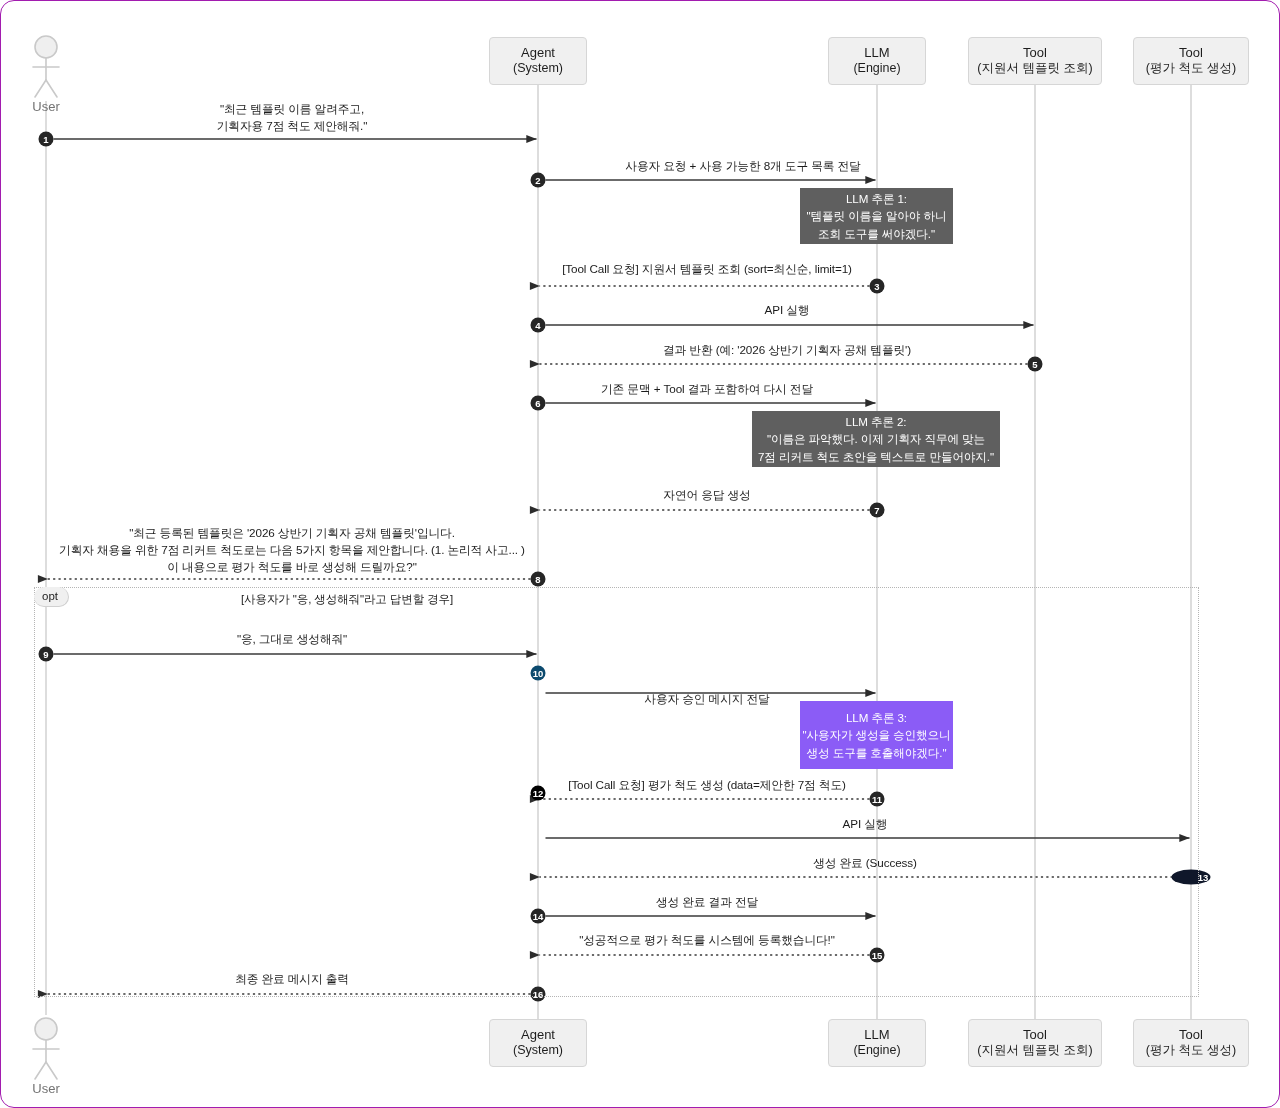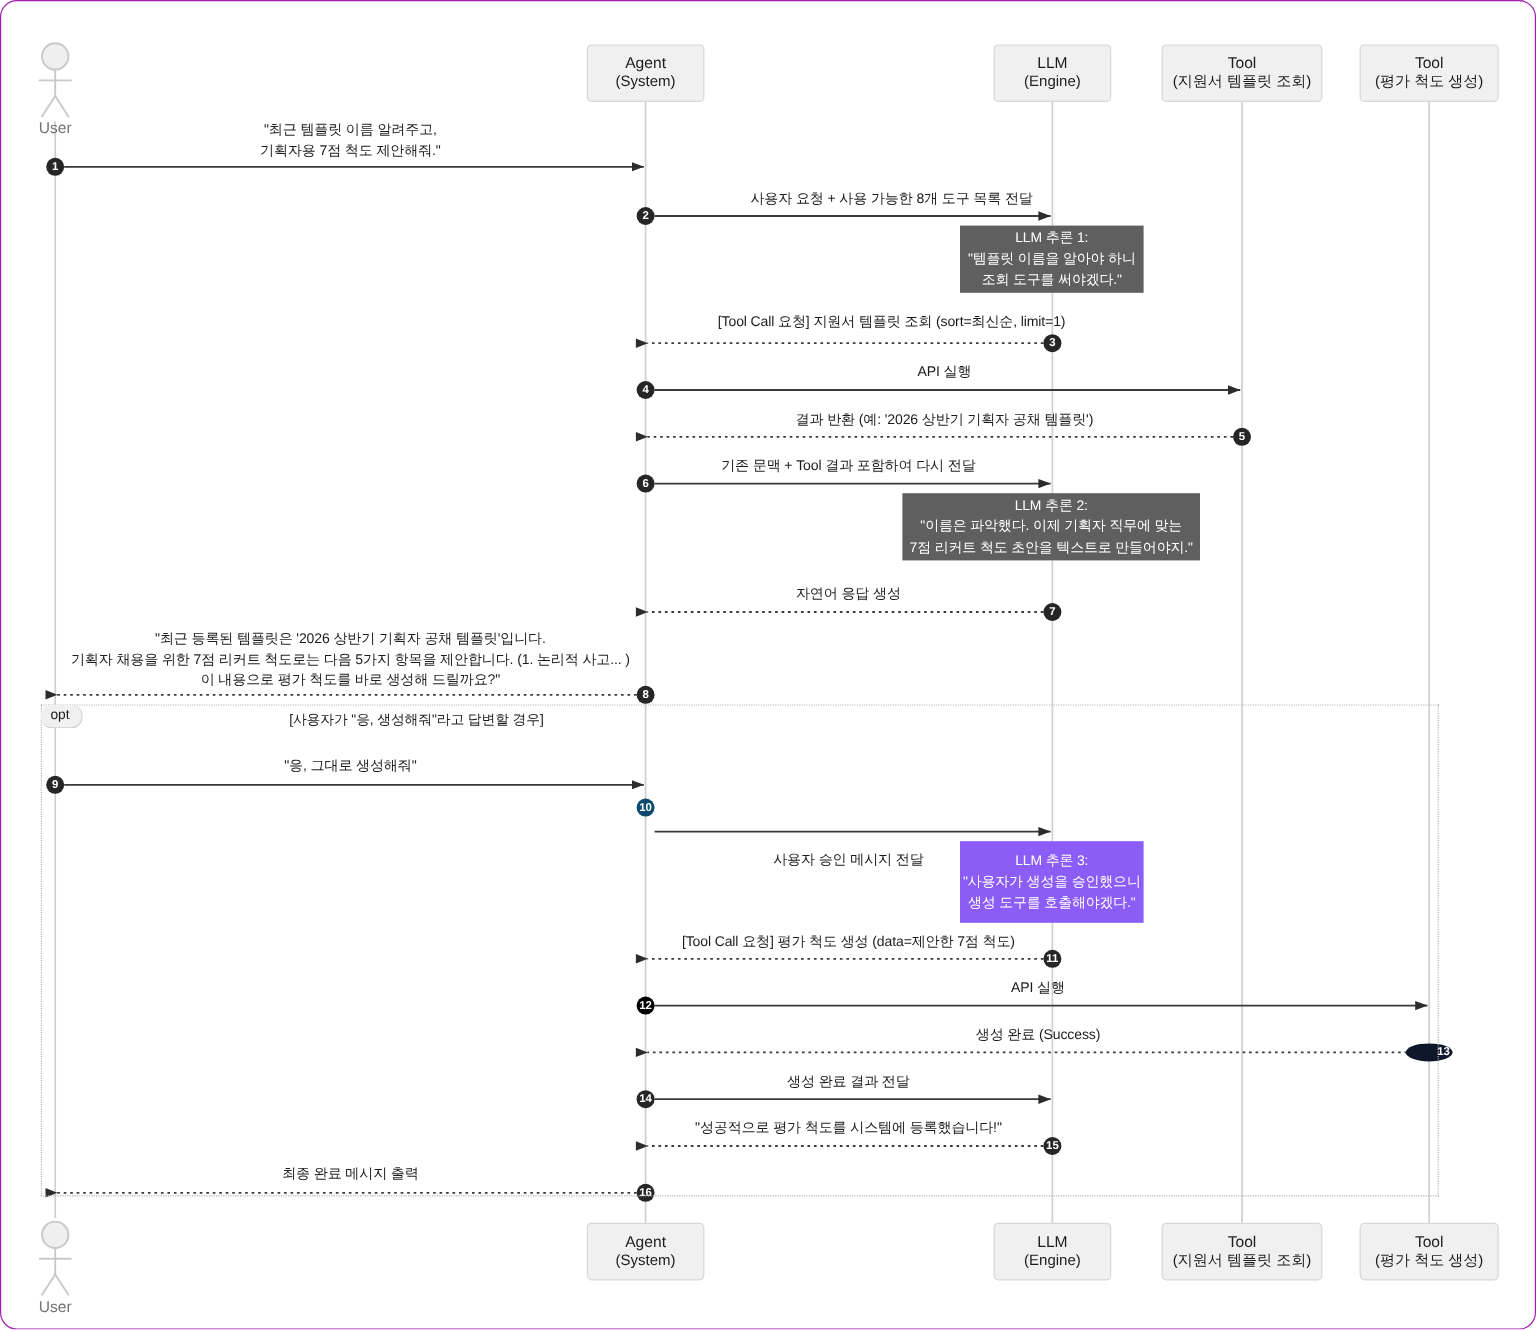--- a/index.html
+++ b/index.html
@@ -205,50 +205,50 @@
         </div>
         <div class="pbox" style="left: 1132px; top: 1018px; width: 116px; height: 48px; background: rgb(240, 240, 240); border-color: rgb(214, 214, 214);">
           <div>Tool</div>
           <div class="l2">(평가 척도 생성)</div>
         </div>
       </div>
     <div id="labels">
         <div class="msglabel" style="left: 291px; top: 100px;">"최근 템플릿 이름 알려주고,
 기획자용 7점 척도 제안해줘."</div>
         <div class="msglabel" style="left: 742px; top: 157px;">사용자 요청 + 사용 가능한 8개 도구 목록 전달</div>
-        <div class="msglabel" style="left: 742px; top: 260px; text-align: center;">[Tool Call 요청] 지원서 템플릿 조회 (sort=최신순, limit=1)</div>
+        <div class="msglabel" style="left: 706px; top: 260px; text-align: center;">[Tool Call 요청] 지원서 템플릿 조회 (sort=최신순, limit=1)</div>
         <div class="msglabel" style="left: 786px; top: 301px;">API 실행</div>
         <div class="msglabel" style="left: 786px; top: 341px;">결과 반환 (예: '2026 상반기 기획자 공채 템플릿')</div>
         <div class="msglabel" style="left: 706px; top: 380px;">기존 문맥 + Tool 결과 포함하여 다시 전달</div>
         <div class="msglabel" style="left: 706px; top: 486px;">자연어 응답 생성</div>
         <div class="msglabel" style="left: 291px; top: 524px;">"최근 등록된 템플릿은 '2026 상반기 기획자 공채 템플릿'입니다.
 기획자 채용을 위한 7점 리커트 척도로는 다음 5가지 항목을 제안합니다. (1. 논리적 사고... )
 이 내용으로 평가 척도를 바로 생성해 드릴까요?"</div>
         <div class="msglabel" style="left: 291px; top: 630px;">"응, 그대로 생성해줘"</div>
-        <div class="msglabel" style="left: 706px; top: 708px;">사용자 승인 메시지 전달</div>
+        <div class="msglabel" style="left: 706px; top: 690px;">사용자 승인 메시지 전달</div>
         <div class="msglabel" style="left: 706px; top: 776px;">[Tool Call 요청] 평가 척도 생성 (data=제안한 7점 척도)</div>
         <div class="msglabel" style="left: 864px; top: 815px;">API 실행</div>
         <div class="msglabel" style="left: 864px; top: 854px;">생성 완료 (Success)</div>
         <div class="msglabel" style="left: 706px; top: 893px;">생성 완료 결과 전달</div>
         <div class="msglabel" style="left: 706px; top: 931px;">"성공적으로 평가 척도를 시스템에 등록했습니다!"</div>
         <div class="msglabel" style="left: 291px; top: 970px;">최종 완료 메시지 출력</div>
       </div>
     <div id="badges">
         <div class="seqnum" style="left: 45px; top: 138px; background: rgb(38, 38, 38);">1</div>
         <div class="seqnum" style="left: 537px; top: 179px; background: rgb(38, 38, 38);">2</div>
         <div class="seqnum" style="left: 876px; top: 285px; background: rgb(38, 38, 38);">3</div>
         <div class="seqnum" style="left: 537px; top: 324px; background: rgb(38, 38, 38);">4</div>
         <div class="seqnum" style="left: 1034px; top: 363px; background: rgb(38, 38, 38);">5</div>
         <div class="seqnum" style="left: 537px; top: 402px; background: rgb(38, 38, 38);">6</div>
         <div class="seqnum" style="left: 876px; top: 509px; background: rgb(38, 38, 38);">7</div>
         <div class="seqnum" style="left: 537px; top: 578px; background: rgb(38, 38, 38);">8</div>
         <div class="seqnum" style="left: 45px; top: 653px; background: rgb(38, 38, 38);">9</div>
         <div class="seqnum" style="left: 537px; top: 672px; background: #0c4a6e;">10</div>
         <div class="seqnum" style="left: 876px; top: 798px; background: rgb(38, 38, 38);">11</div>
-        <div class="seqnum" style="left: 537px; top: 837px; background: #000000;">12</div>
+        <div class="seqnum" style="left: 537px; top: 792px; background: #000000;">12</div>
         <div class="seqnum" style="left: 1190px; top: 876px; background: #0f172a; padding-left: 24px;">13</div>
         <div class="seqnum" style="left: 537px; top: 915px; background: rgb(38, 38, 38);">14</div>
         <div class="seqnum" style="left: 876px; top: 954px; background: rgb(38, 38, 38);">15</div>
         <div class="seqnum" style="left: 537px; top: 993px; background: rgb(38, 38, 38);">16</div>
       </div>
     <div id="notes">
         <div class="note" style="left: 799px; top: 187px; width: 153px; height: 56px; background: rgb(95, 95, 95); color: rgb(255, 255, 255);">LLM 추론 1:
 "템플릿 이름을 알아야 하니
 조회 도구를 써야겠다."</div>
         <div class="note" style="left: 751px; top: 410px; width: 248px; height: 56px; background: rgb(95, 95, 95); color: rgb(255, 255, 255);">LLM 추론 2:

